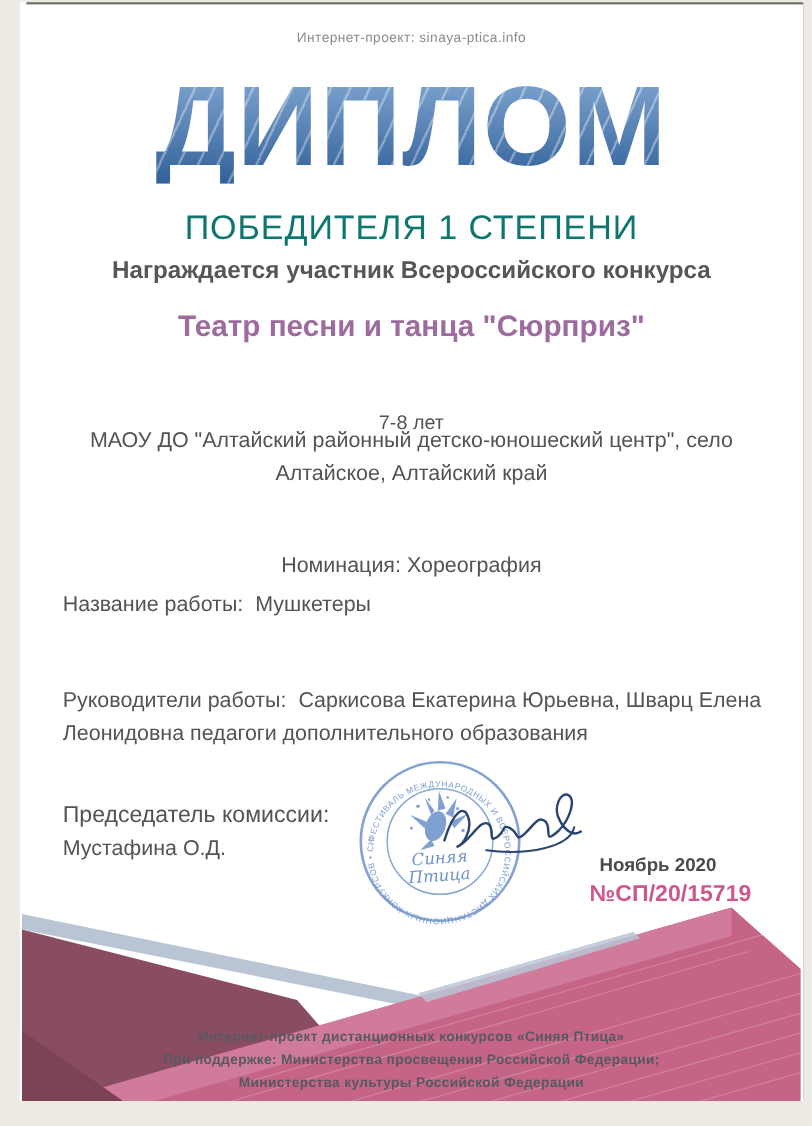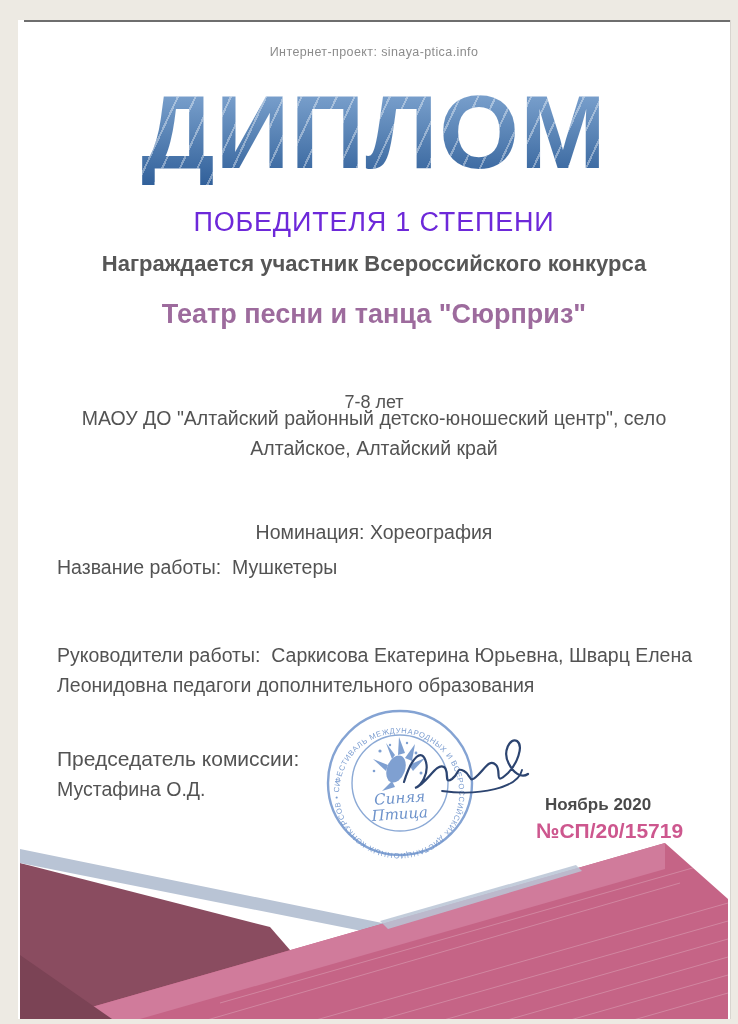--- a/index.html
+++ b/index.html
@@ -5,36 +5,35 @@
   html,body{margin:0;padding:0;}
   body{
     width:738px;height:1024px;overflow:hidden;position:relative;
     background:#edeae3;
     font-family:"Liberation Sans","DejaVu Sans",sans-serif;
   }
   .page{
     position:absolute;left:18px;top:2px;width:712px;height:999px;
     background:#ffffff;
     border-right:1px solid #d8d5cf;
-    margin-top:18px;
   }
   .scan-line{position:absolute;left:6px;top:0;width:706px;height:2px;background:#4a4a4a;opacity:.8;}
   .abs{position:absolute;}
   .center{left:0;width:100%;text-align:center;}
   .header-line{color:var(--header-gray);font-size:12.5px;letter-spacing:.4px;}
   .diplom{
     top:60px;font-size:103px;line-height:1.02;font-weight:bold;letter-spacing:1px;
     background:
       repeating-linear-gradient(115deg, rgba(255,255,255,0) 0 7px, rgba(255,255,255,.38) 7px 9px, rgba(255,255,255,0) 9px 16px),
       linear-gradient(180deg, var(--title-blue-top) 0%, #5d87b8 48%, var(--title-blue-bottom) 100%);
     -webkit-background-clip:text;background-clip:text;
     color:transparent;-webkit-text-fill-color:transparent;
     text-shadow:none;
   }
-  .degree{top:187px;font-size:27px;color:#6d28d9;letter-spacing:.8px;}
+  .degree{top:187px;font-size:31px;color:#0f766e;letter-spacing:.8px;}
   .awarded{top:231px;font-size:22px;color:#565656;font-weight:bold;}
   .recipient{top:279px;font-size:27px;font-weight:bold;color:var(--recipient-purple);}
   .age{top:372px;font-size:18px;color:#535353;}
   .institution{top:384px;left:26px;width:660px;text-align:center;font-size:19.5px;line-height:29.5px;color:#535353;}
   .nomination{top:501px;font-size:19.5px;color:#535353;}
   .work{top:536px;left:39px;font-size:19.5px;color:#535353;white-space:pre-wrap;}
   .supervisors{top:621px;left:39px;width:652px;font-size:19.5px;line-height:29.5px;color:#535353;white-space:pre-wrap;}
   .chairman-label{top:727px;left:39px;font-size:21px;color:#535353;}
   .chairman-name{top:758px;left:39px;font-size:19.5px;color:#535353;}
   .stamp{left:304px;top:685px;width:156px;height:156px;}
@@ -142,13 +141,18 @@
       <line x1="708" y1="114" x2="0" y2="316"></line>
       <line x1="708" y1="132" x2="0" y2="334"></line>
       <line x1="708" y1="150" x2="0" y2="352"></line>
       <line x1="660" y1="40" x2="80" y2="208"></line>
       <line x1="690" y1="20" x2="200" y2="160"></line>
     </g>
 
     <polygon points="0,112 92,176 0,176" style="fill:var(--footer-maroon-dark)"></polygon>
   </svg>
 
+  <div class="abs footer-text">
+    <div>Интернет-проект дистанционных конкурсов «Синяя Птица»</div>
+    <div>При поддержке: Министерства просвещения Российской Федерации;</div>
+    <div>Министерства культуры Российской Федерации</div>
+  </div>
 </div>
 
 </body></html>

